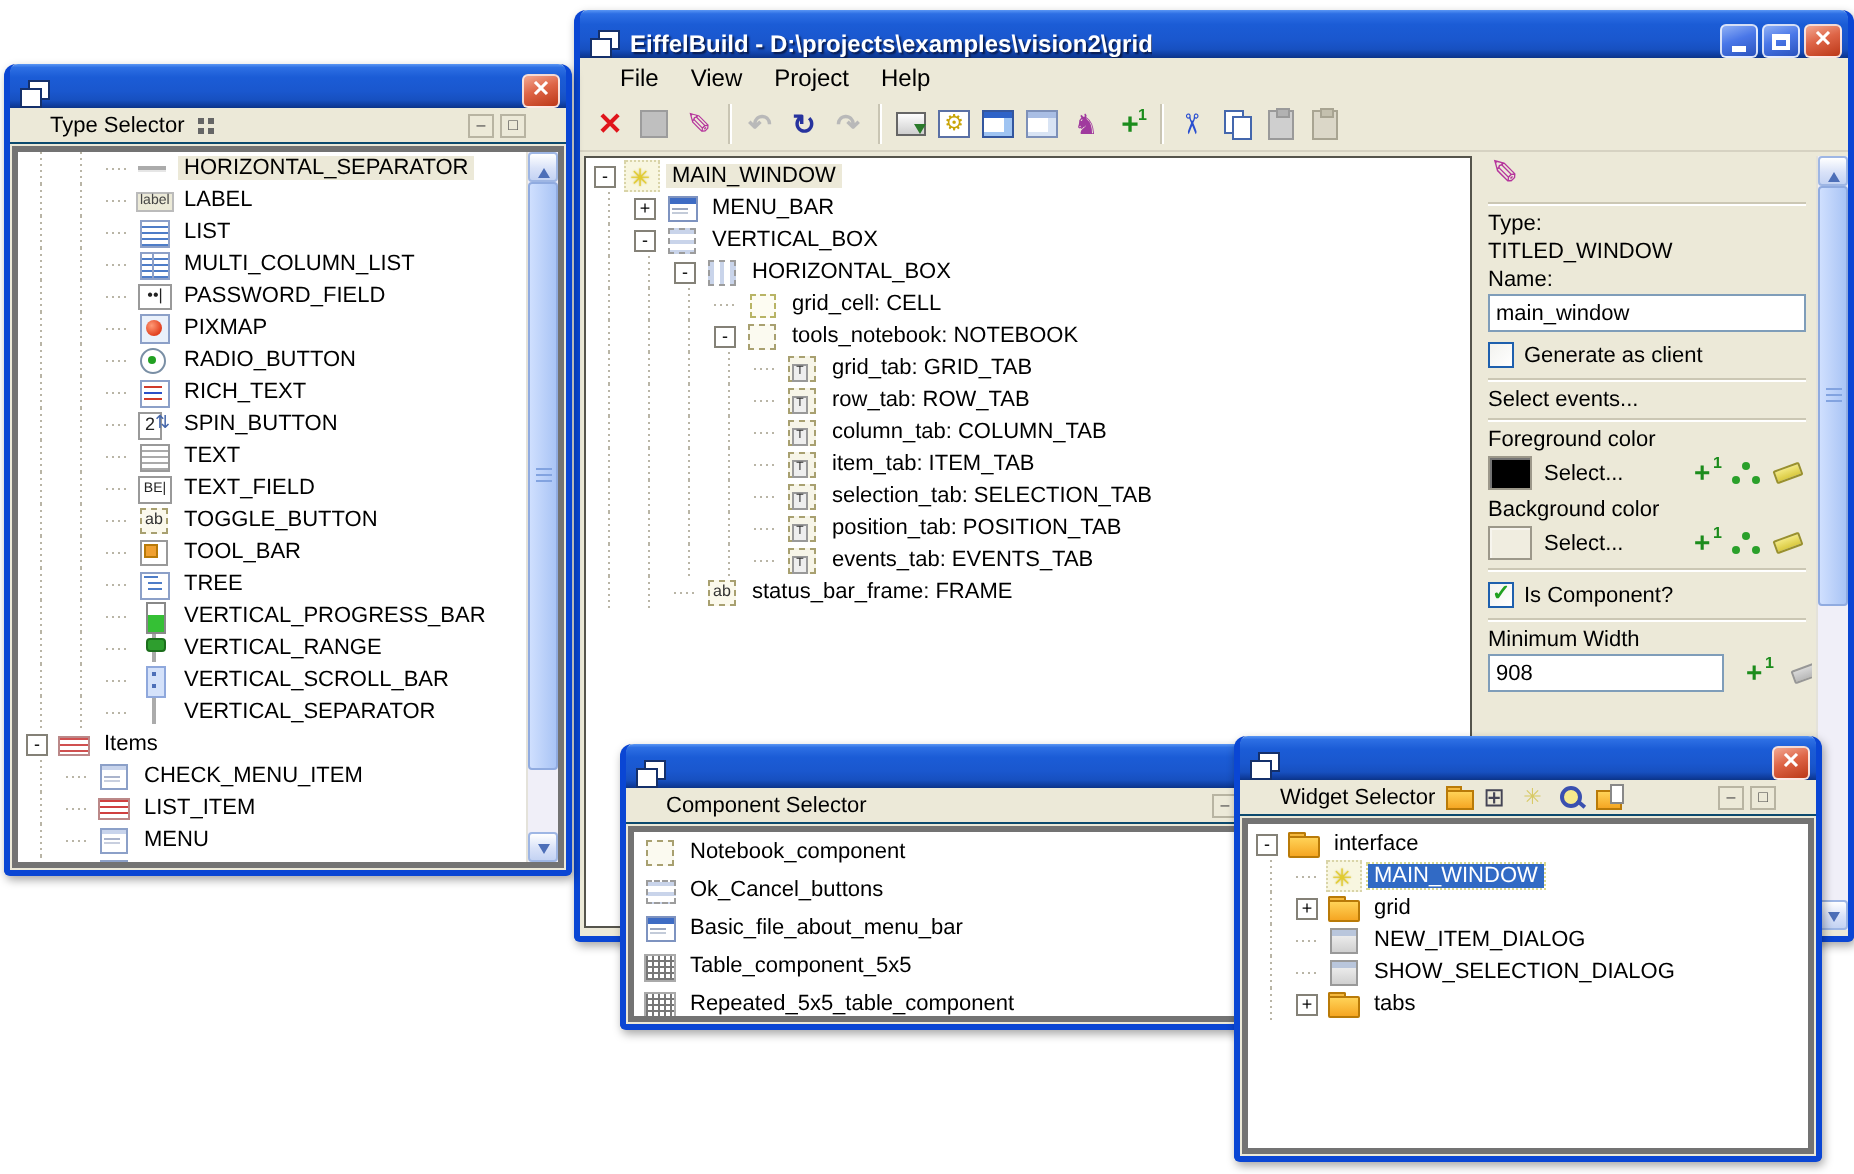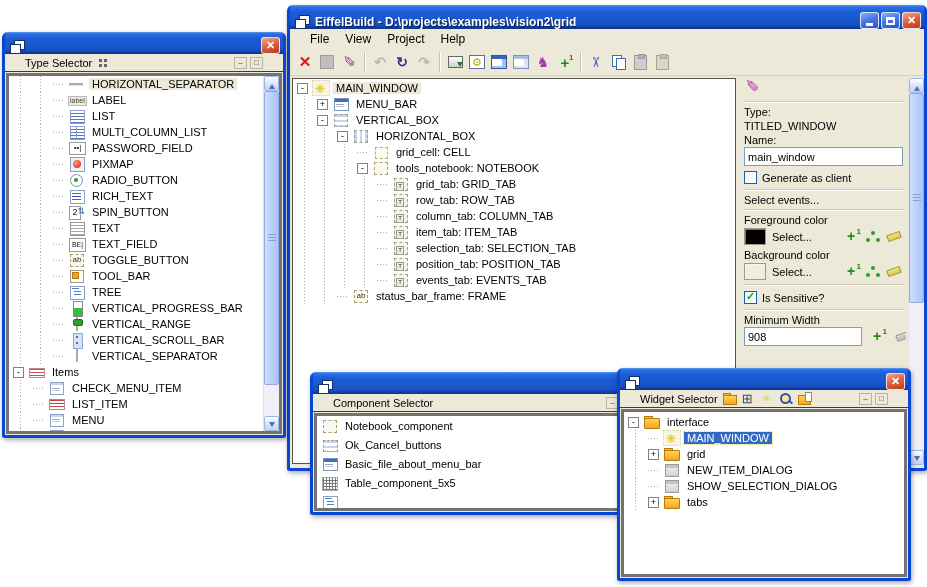--- a/index.html
+++ b/index.html
@@ -400,21 +400,21 @@
         <span>Select...</span>
         <span class="icon-cluster">
           <span class="plus1"></span>
           <span class="i-nodes"></span>
           <span class="i-eraser"></span>
         </span>
       </div>
       <hr class="etch">
       <div class="cb-row">
         <span class="cb checked"></span>
-        <span>Is Sensitive?</span>
+        <span>Is Component?</span>
       </div>
       <hr class="etch">
       <div class="flabel">Minimum Width</div>
       <div class="mw-row">
         <input class="txt mw-input" value="908" style="">
         <span class="plus1"></span>
         <span class="icon-cluster">
             <span class="i-eraser gray"></span>
           </span>
       </div>
@@ -636,20 +636,24 @@
           </div>
           <div class="row tall">
             <span class="ic i-menubar"></span>
             <span class="lbl">Basic_file_about_menu_bar</span>
           </div>
           <div class="row tall">
             <span class="ic i-grid5"></span>
             <span class="lbl">Table_component_5x5</span>
           </div>
           <div class="row tall">
+            <span class="ic i-grid5"></span>
+            <span class="lbl">Repeated_5x5_table_component</span>
+          </div>
+          <div class="row tall">
             <span class="ic i-tree"></span>
           </div>
         </div>
       <div class="sbv">
         <span class="sbb up"></span>
         <span class="sbt h-comp"></span>
         <span class="sbsp"></span>
         <span class="sbb down"></span>
       </div>
     </div>

